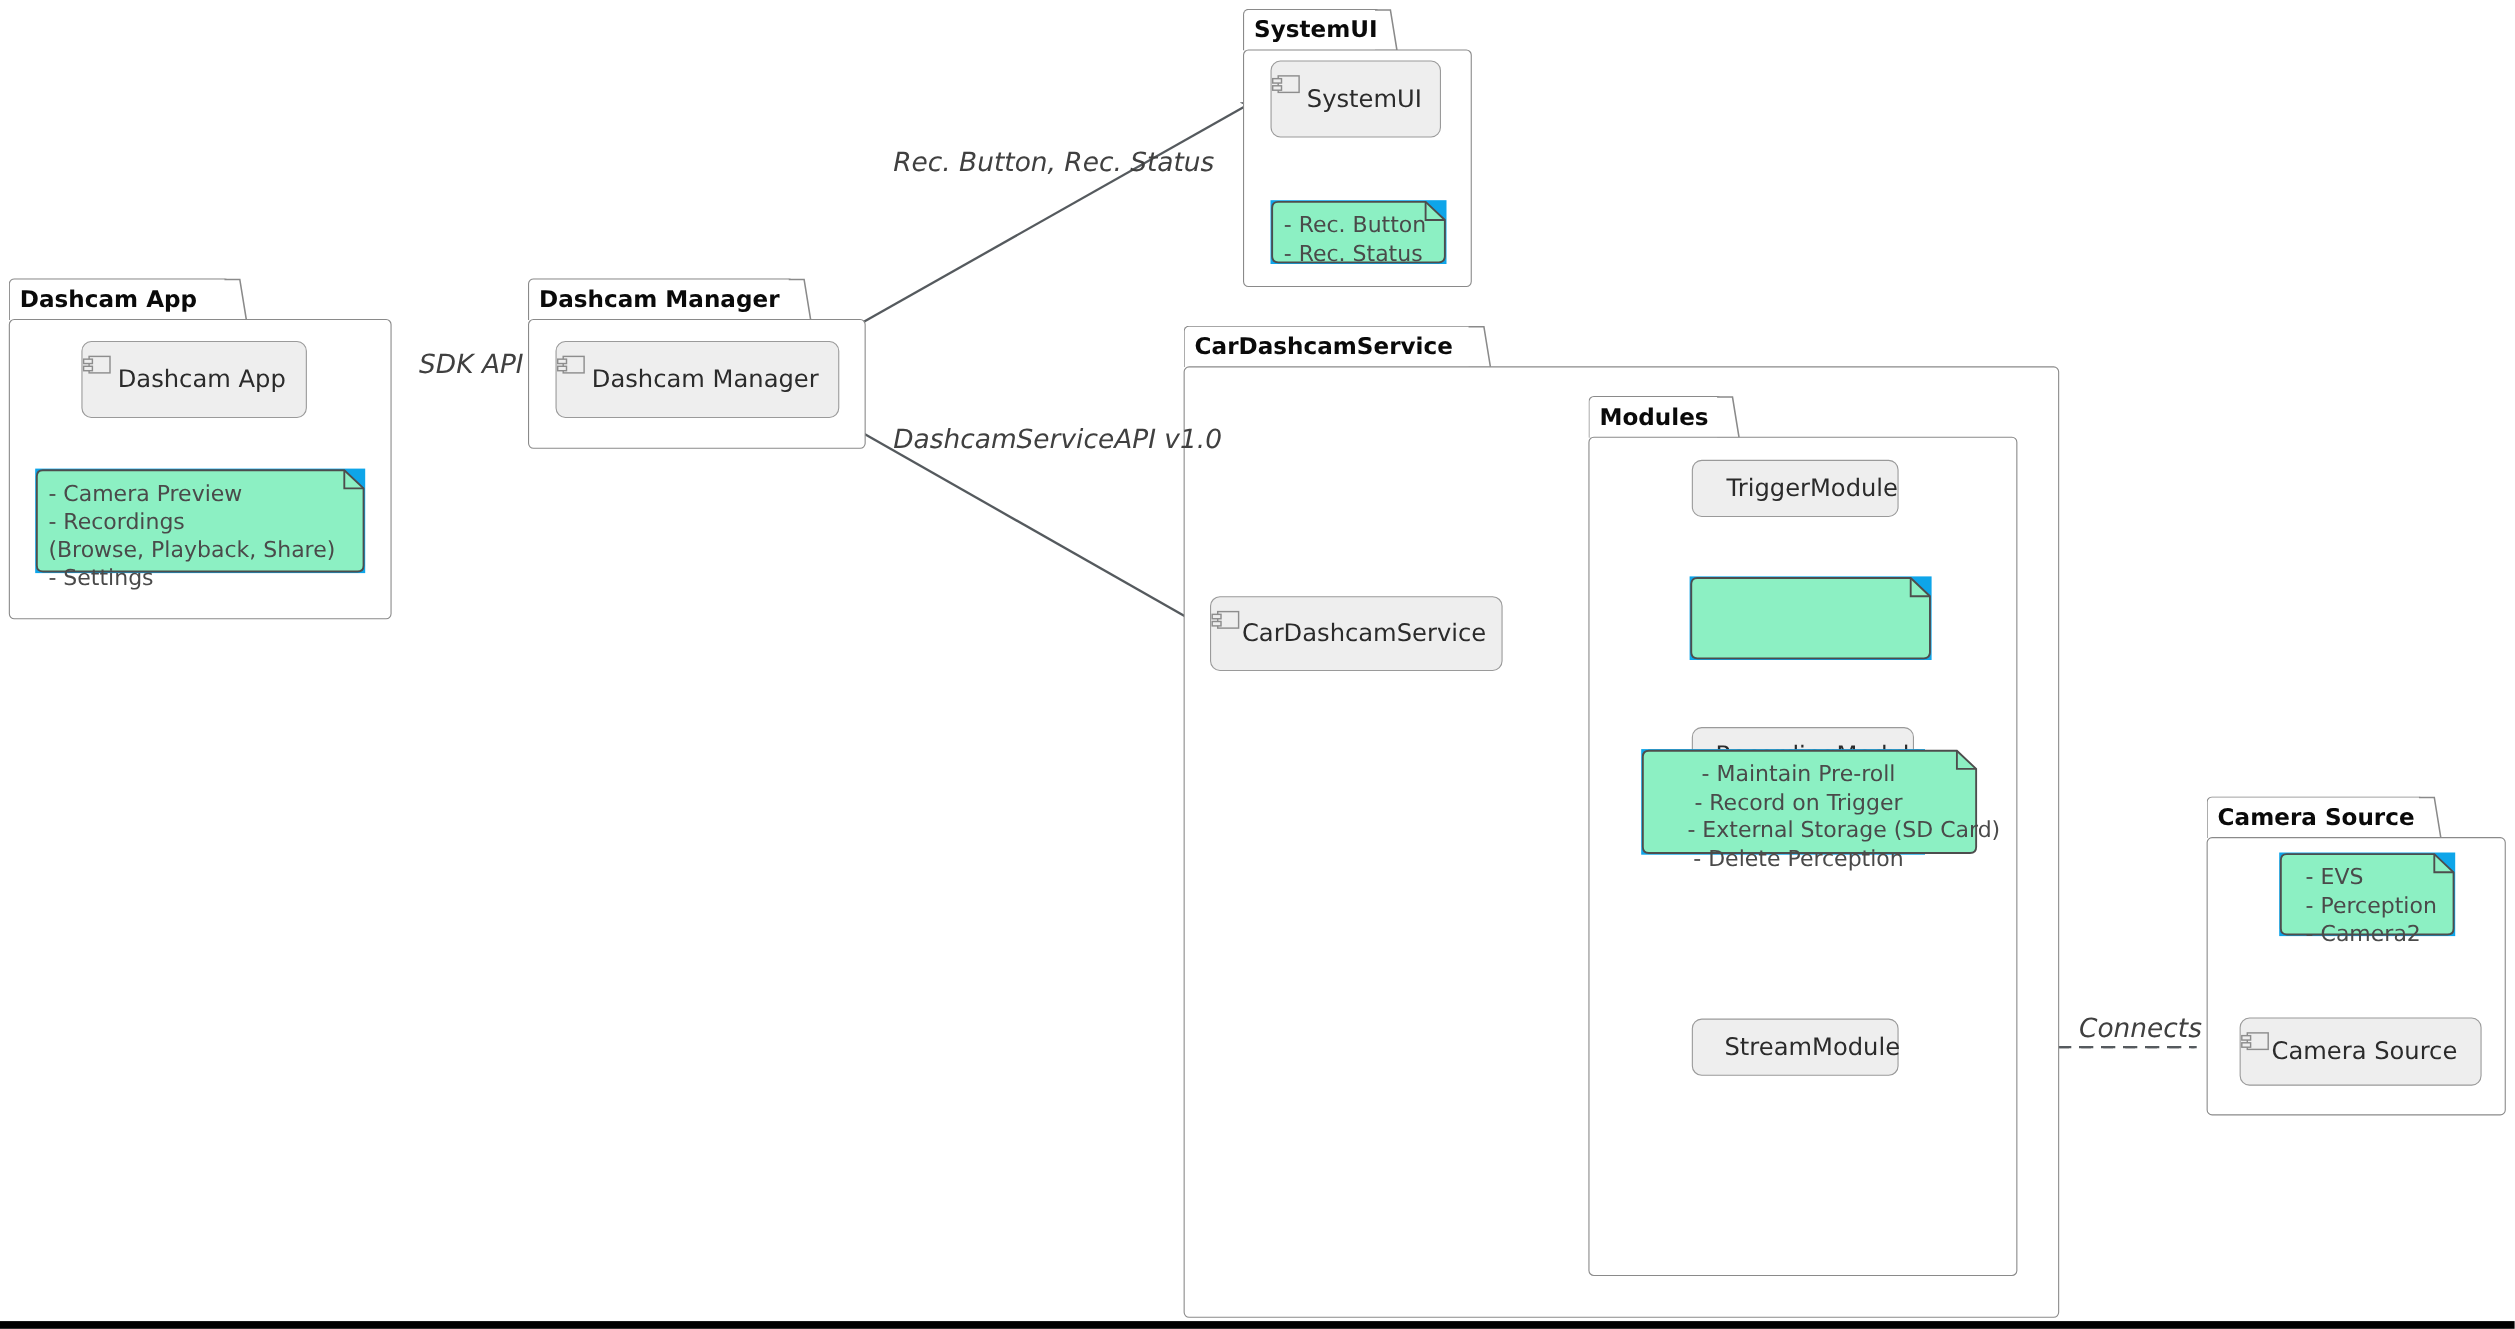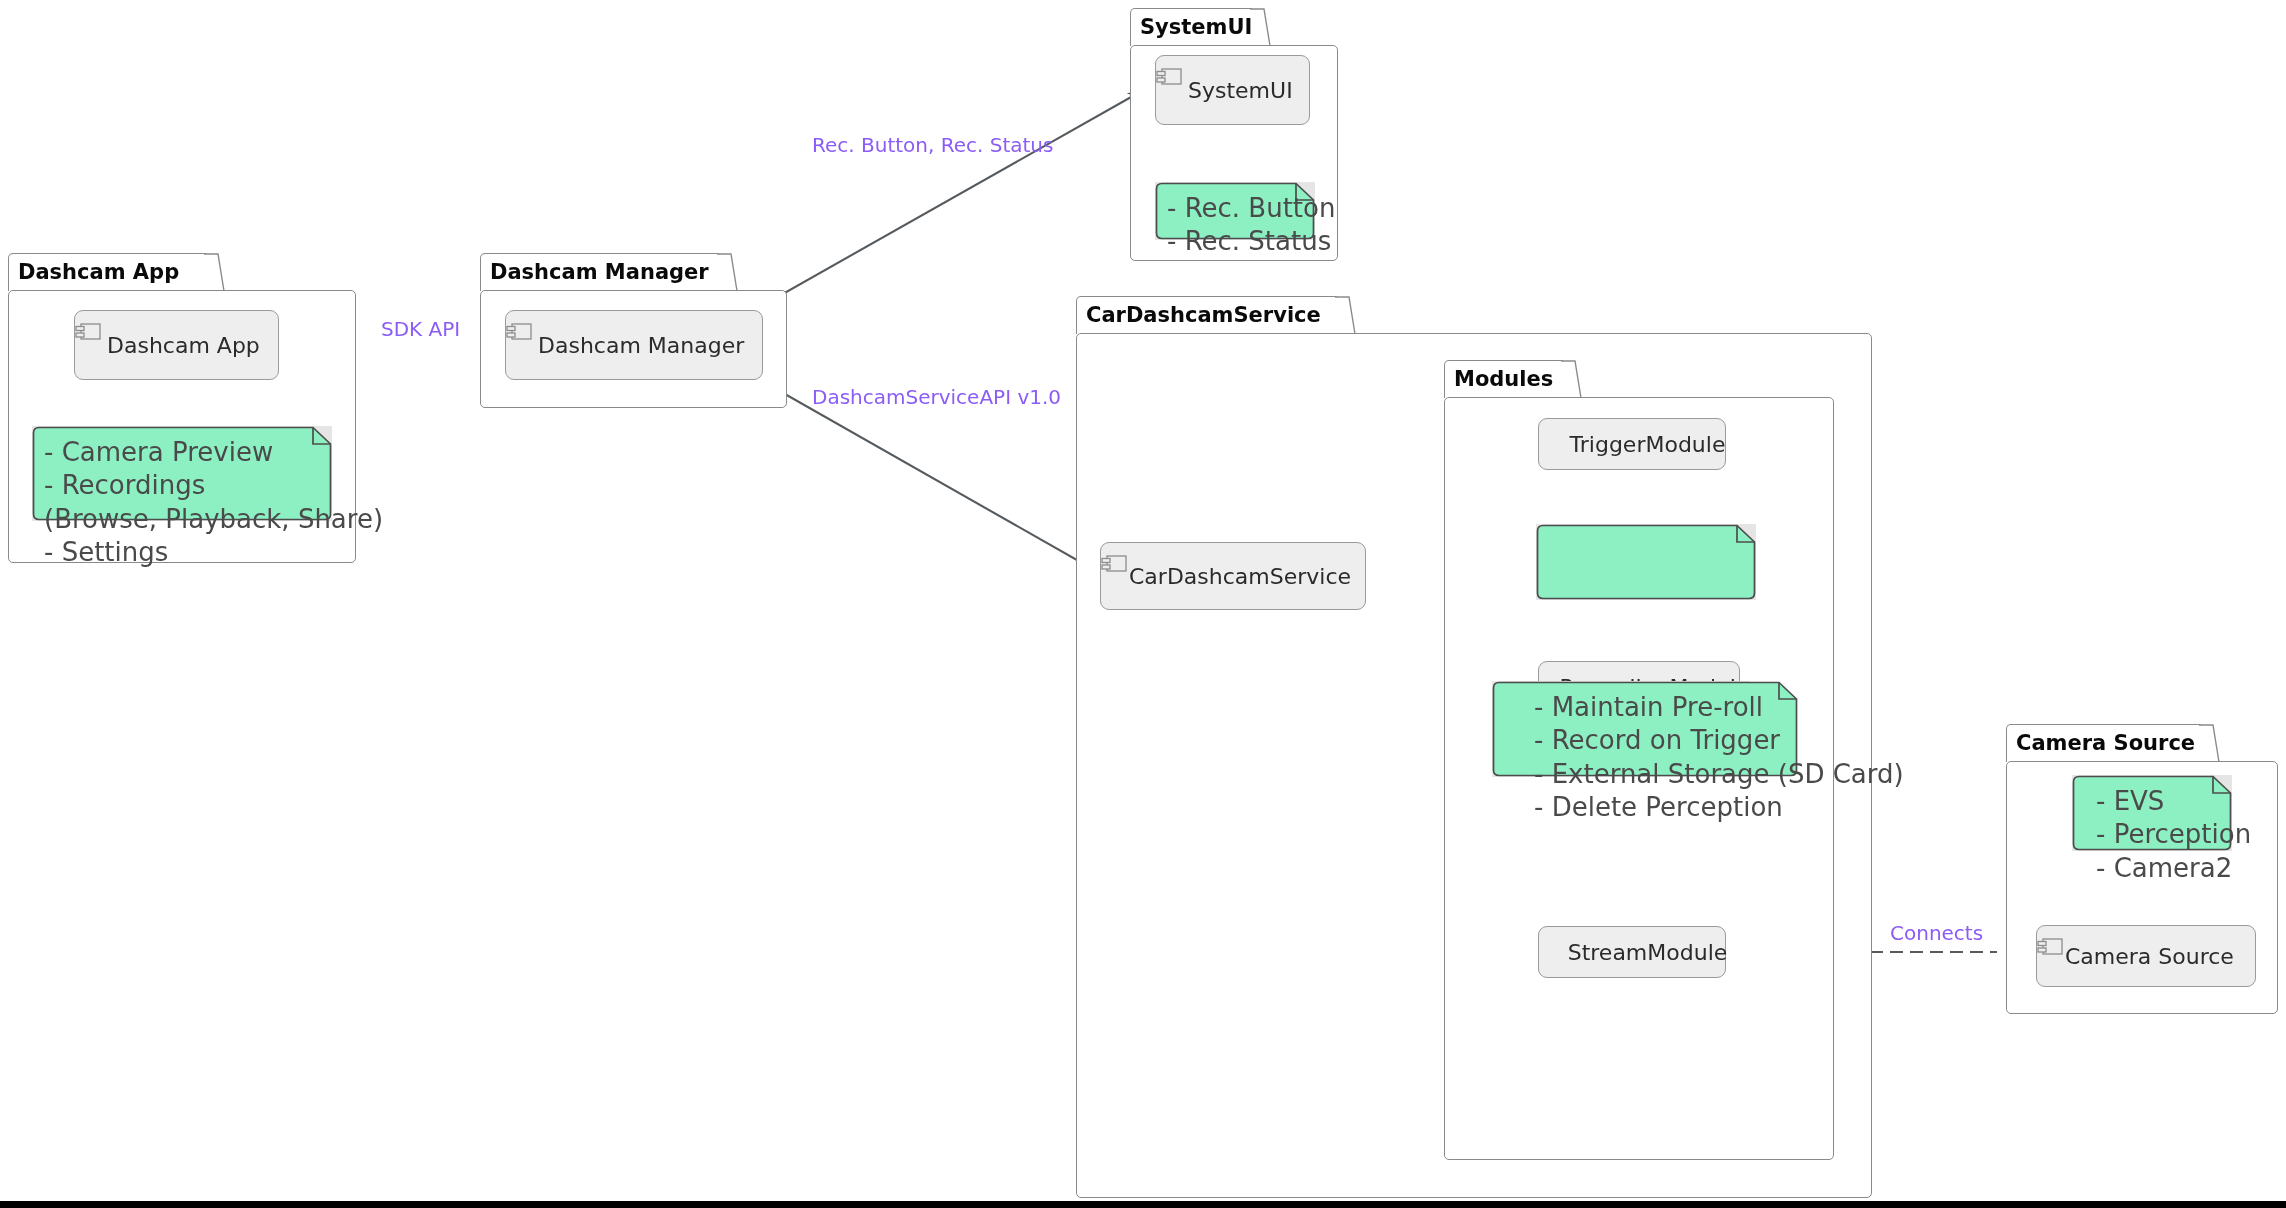--- a/index.html
+++ b/index.html
@@ -23,26 +23,26 @@
   
   .comp{position:absolute;box-sizing:border-box;background:#eeeeee;
         border:1.4px solid #9a9a9a;border-radius:9px;
         display:flex;align-items:center;justify-content:center;
         font-size:22px;color:#2b2b2b;white-space:nowrap;padding-left:31px;}
   .comp.icon-pad{justify-content:flex-start;padding-left:18px;}
   .comp-ico{position:absolute;right:13px;top:11px;width:26px;height:19px;}
 
   
   .note{position:absolute;box-sizing:border-box;
-        background:#e5e5e5;
-        font-size:26px;color:#4a4a4a;line-height:1.28;
+        background:#0ea5e9;
+        font-size:20px;color:#4a4a4a;line-height:1.28;
         padding:10px 14px 9px 12px;white-space:nowrap;}
 
   
-  .lbl{position:absolute;font-size:20px;color:#8b5cf6;white-space:nowrap;}
+  .lbl{position:absolute;font-size:24px;color:#404040;white-space:nowrap;font-style:italic;}
 
   .btm-bar{position:absolute;left:0;bottom:0;width:2286px;height:7px;background:#000;}
 
   svg{position:absolute;left:0;top:0;overflow:visible;}
   .edge{fill:none;stroke:#555a5e;stroke-width:2.1px;}
   .edge-dash{fill:none;stroke:#555a5e;stroke-width:2.1px;stroke-dasharray:11 9;}
   .noteline{fill:#8CF0C3;stroke:#4d4d4d;stroke-width:1.6px;}
 </style>
 </head>
 <body>

